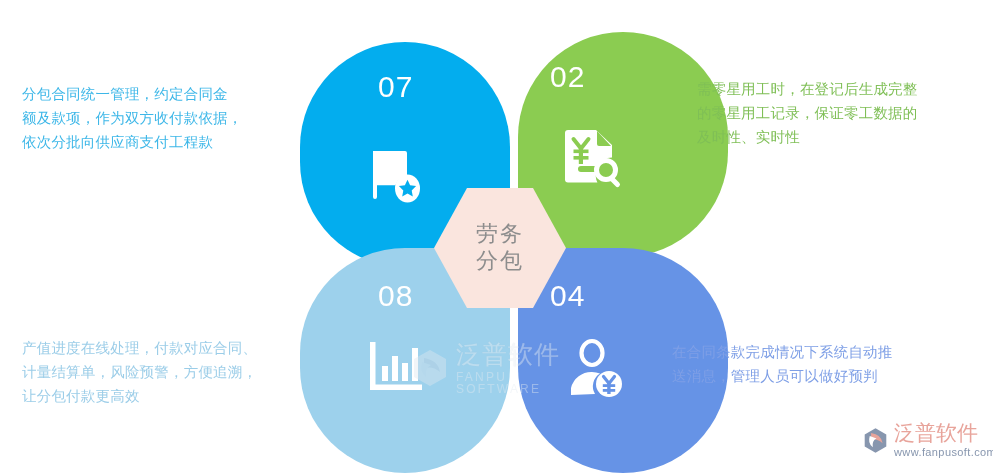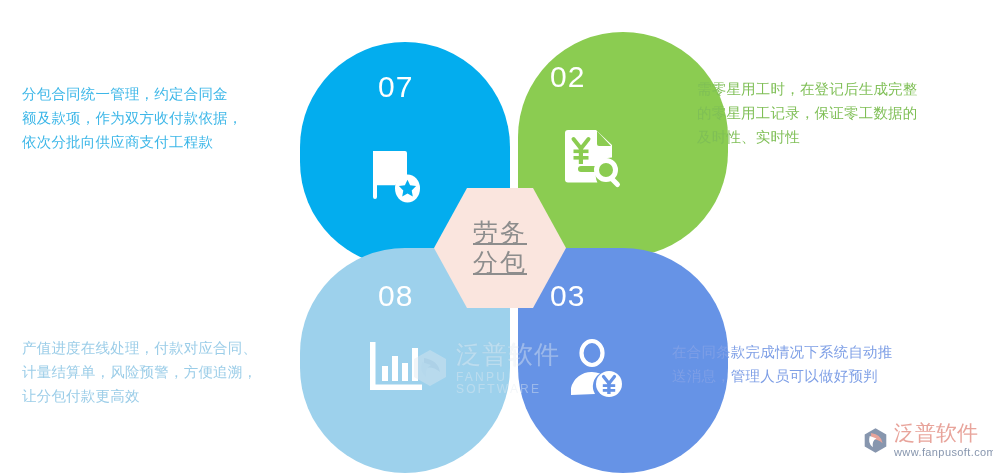--- a/index.html
+++ b/index.html
@@ -92,25 +92,24 @@
     background: var(--hex-bg);
     clip-path: polygon(25% 0%, 75% 0%, 100% 50%, 75% 100%, 25% 100%, 0% 50%);
     display: flex;
     flex-direction: column;
     align-items: center;
     justify-content: center;
     z-index: 5;
   }
   .hex-line {
     color: var(--hex-fg);
-    font-size: 25px;
+    font-size: 22px;
     line-height: 1.22;
     letter-spacing: 2px;
     font-weight: 400;
-    text-decoration: underline;
   }
 
   
   .desc {
     position: absolute;
     font-size: 14.5px;
     line-height: 1.65;
     letter-spacing: 0.2px;
     white-space: pre-line;
   }
@@ -194,21 +193,21 @@
         <rect x="13.5" y="24.5" width="15" height="3.6" fill="#8BCC51"></rect>
         <rect x="13.5" y="31" width="15" height="3.6" fill="#8BCC51"></rect>
         <rect x="18.8" y="23" width="4.2" height="16" fill="#8BCC51"></rect>
         <circle cx="46" cy="45" r="9.5" fill="none" stroke="#ffffff" stroke-width="5"></circle>
         <rect x="52.5" y="51" width="5" height="12" rx="2.5" transform="rotate(-45 55 57)"></rect>
       </svg>
     </span>
   </div>
 
   <div class="petal petal-03">
-    <span class="petal-num">03</span>
+    <span class="petal-num">04</span>
     <span class="petal-icon">
       <svg viewBox="0 0 64 64" xmlns="http://www.w3.org/2000/svg">
         <ellipse cx="28" cy="15" rx="10.5" ry="12" fill="none" stroke="#ffffff" stroke-width="4.2"></ellipse>
         <path d="M7 57 v-7 a21 21 0 0 1 21-16 a21 21 0 0 1 8 1.6 a15 15 0 0 0-5 20.4 z"></path>
         <circle cx="45" cy="46" r="13"></circle>
         <path d="M39.5 38.5 l5.5 7 5.5-7" fill="none" stroke="#6693E6" stroke-width="3.2" stroke-linecap="round"></path>
         <rect x="38.8" y="46.2" width="12.4" height="2.8" fill="#6693E6"></rect>
         <rect x="38.8" y="51" width="12.4" height="2.8" fill="#6693E6"></rect>
         <rect x="43.2" y="44.5" width="3.4" height="11.5" fill="#6693E6"></rect>
       </svg>

